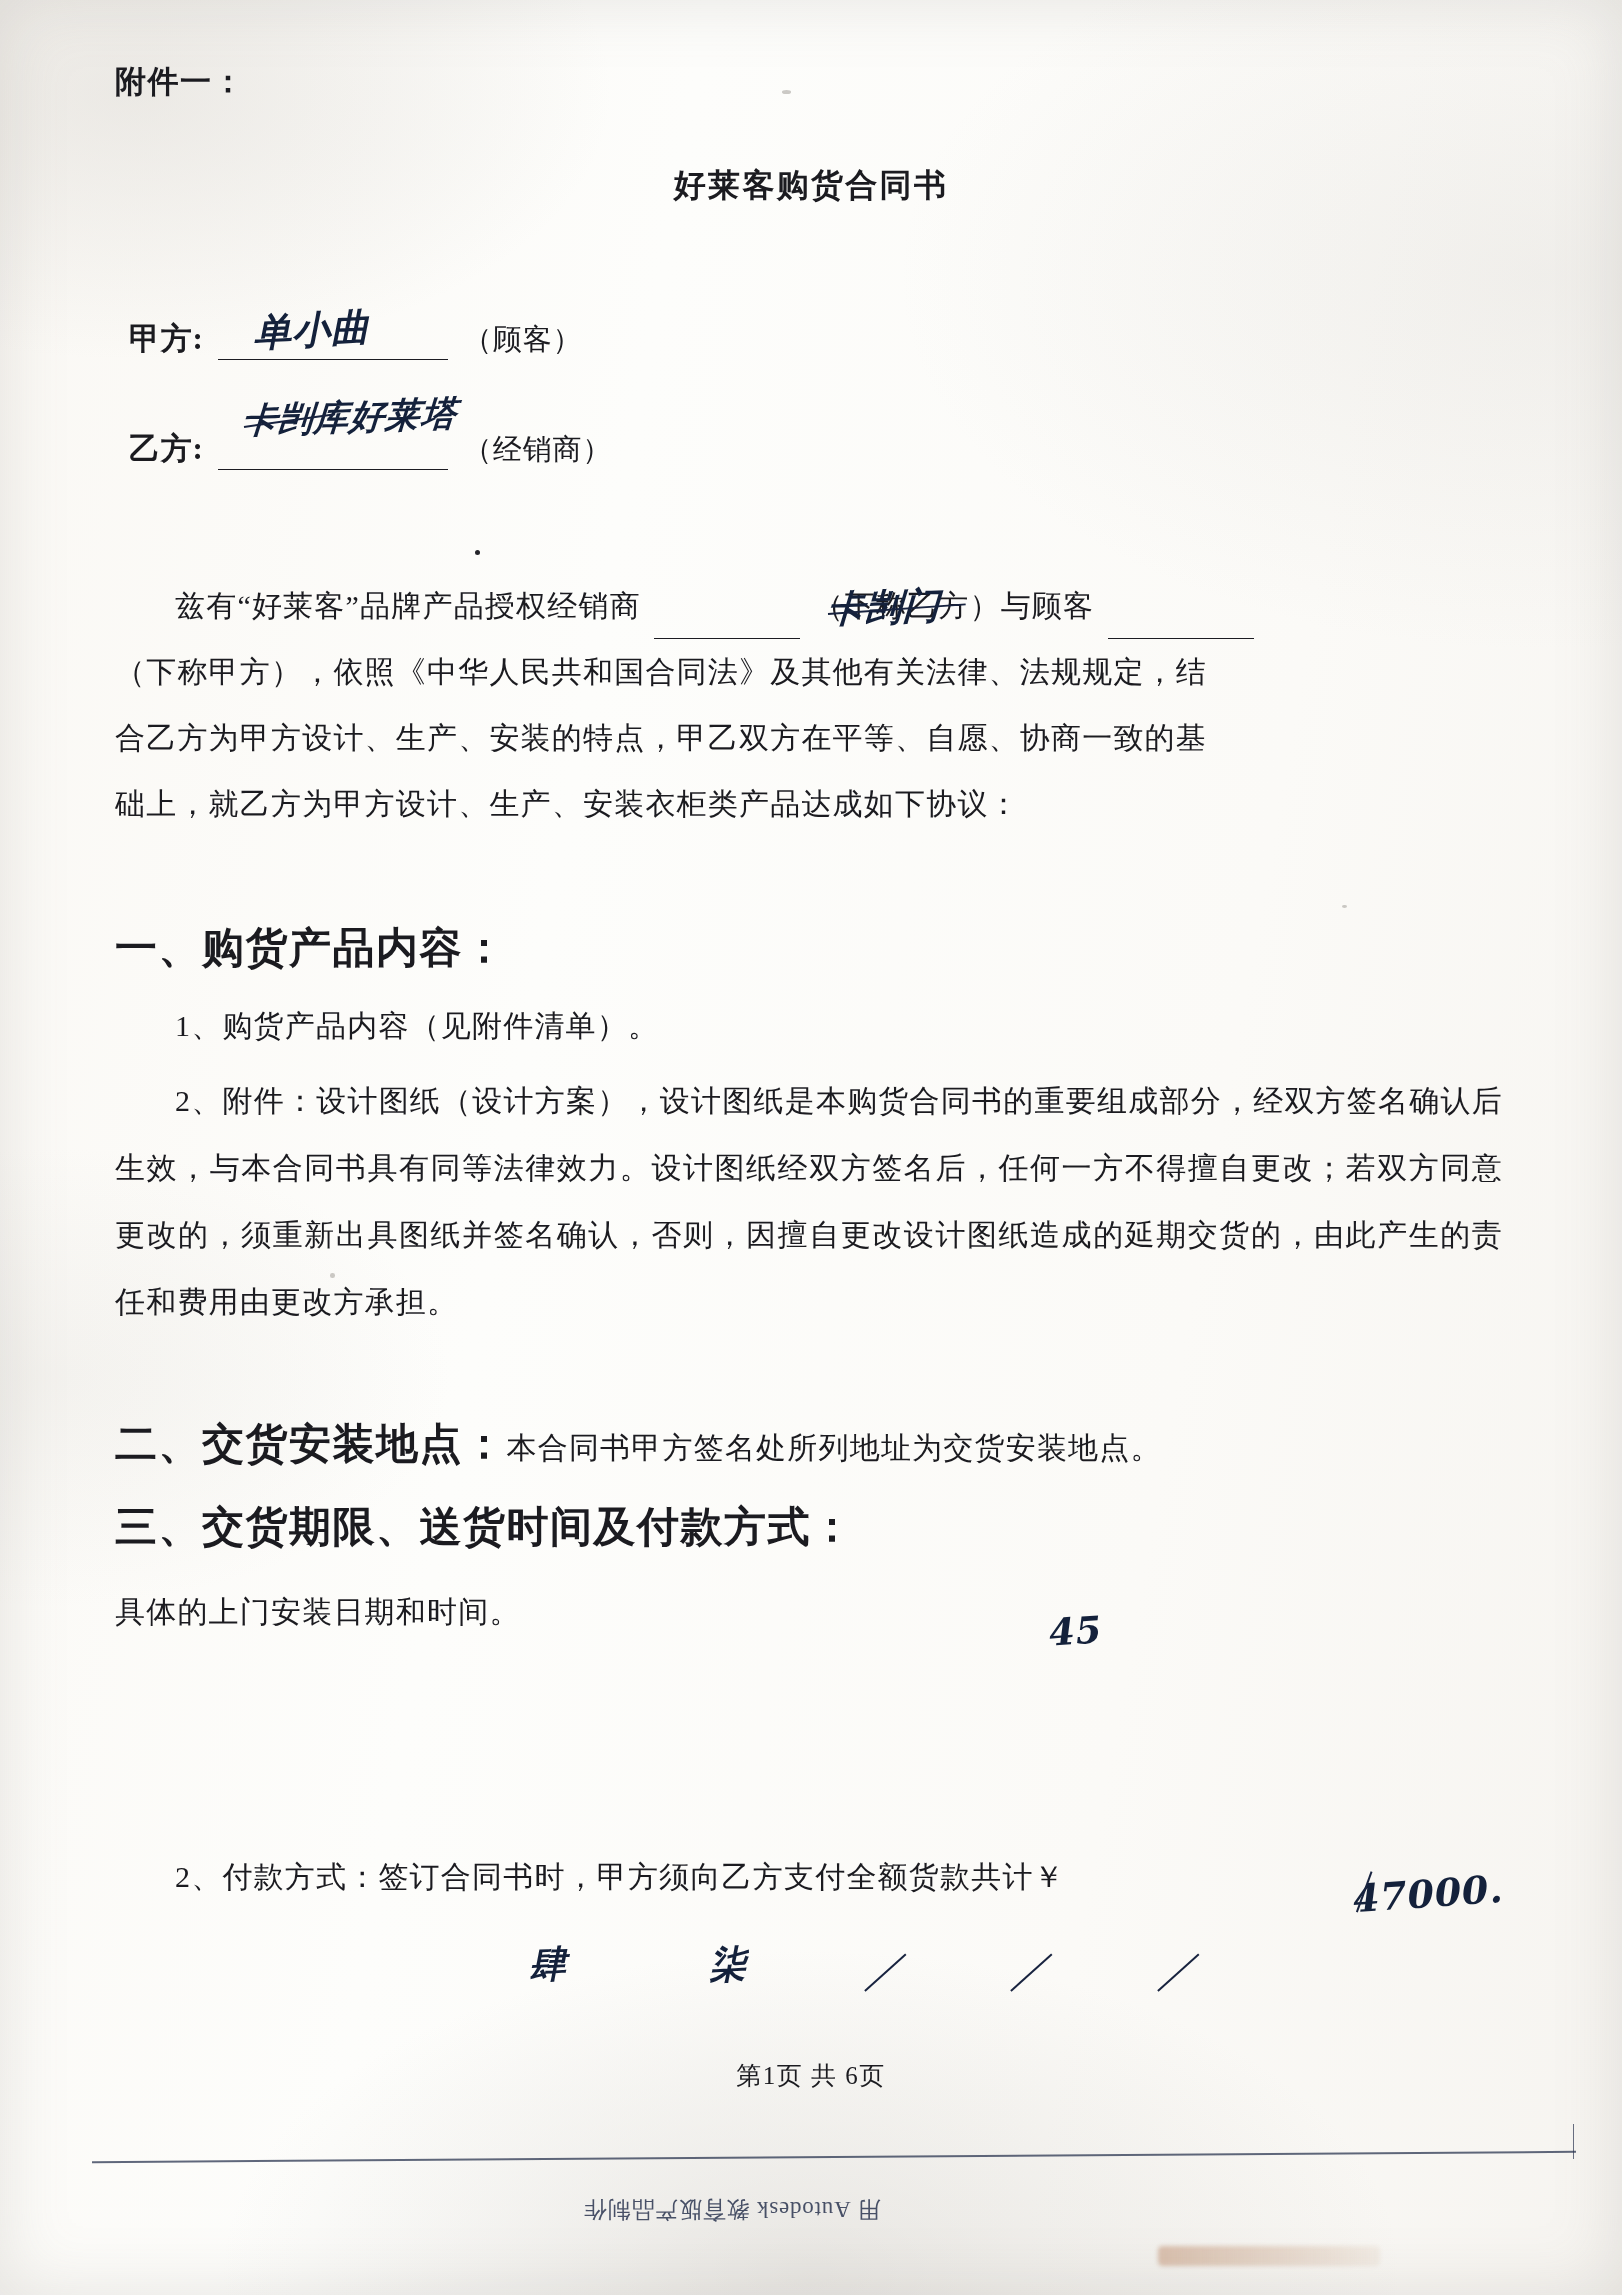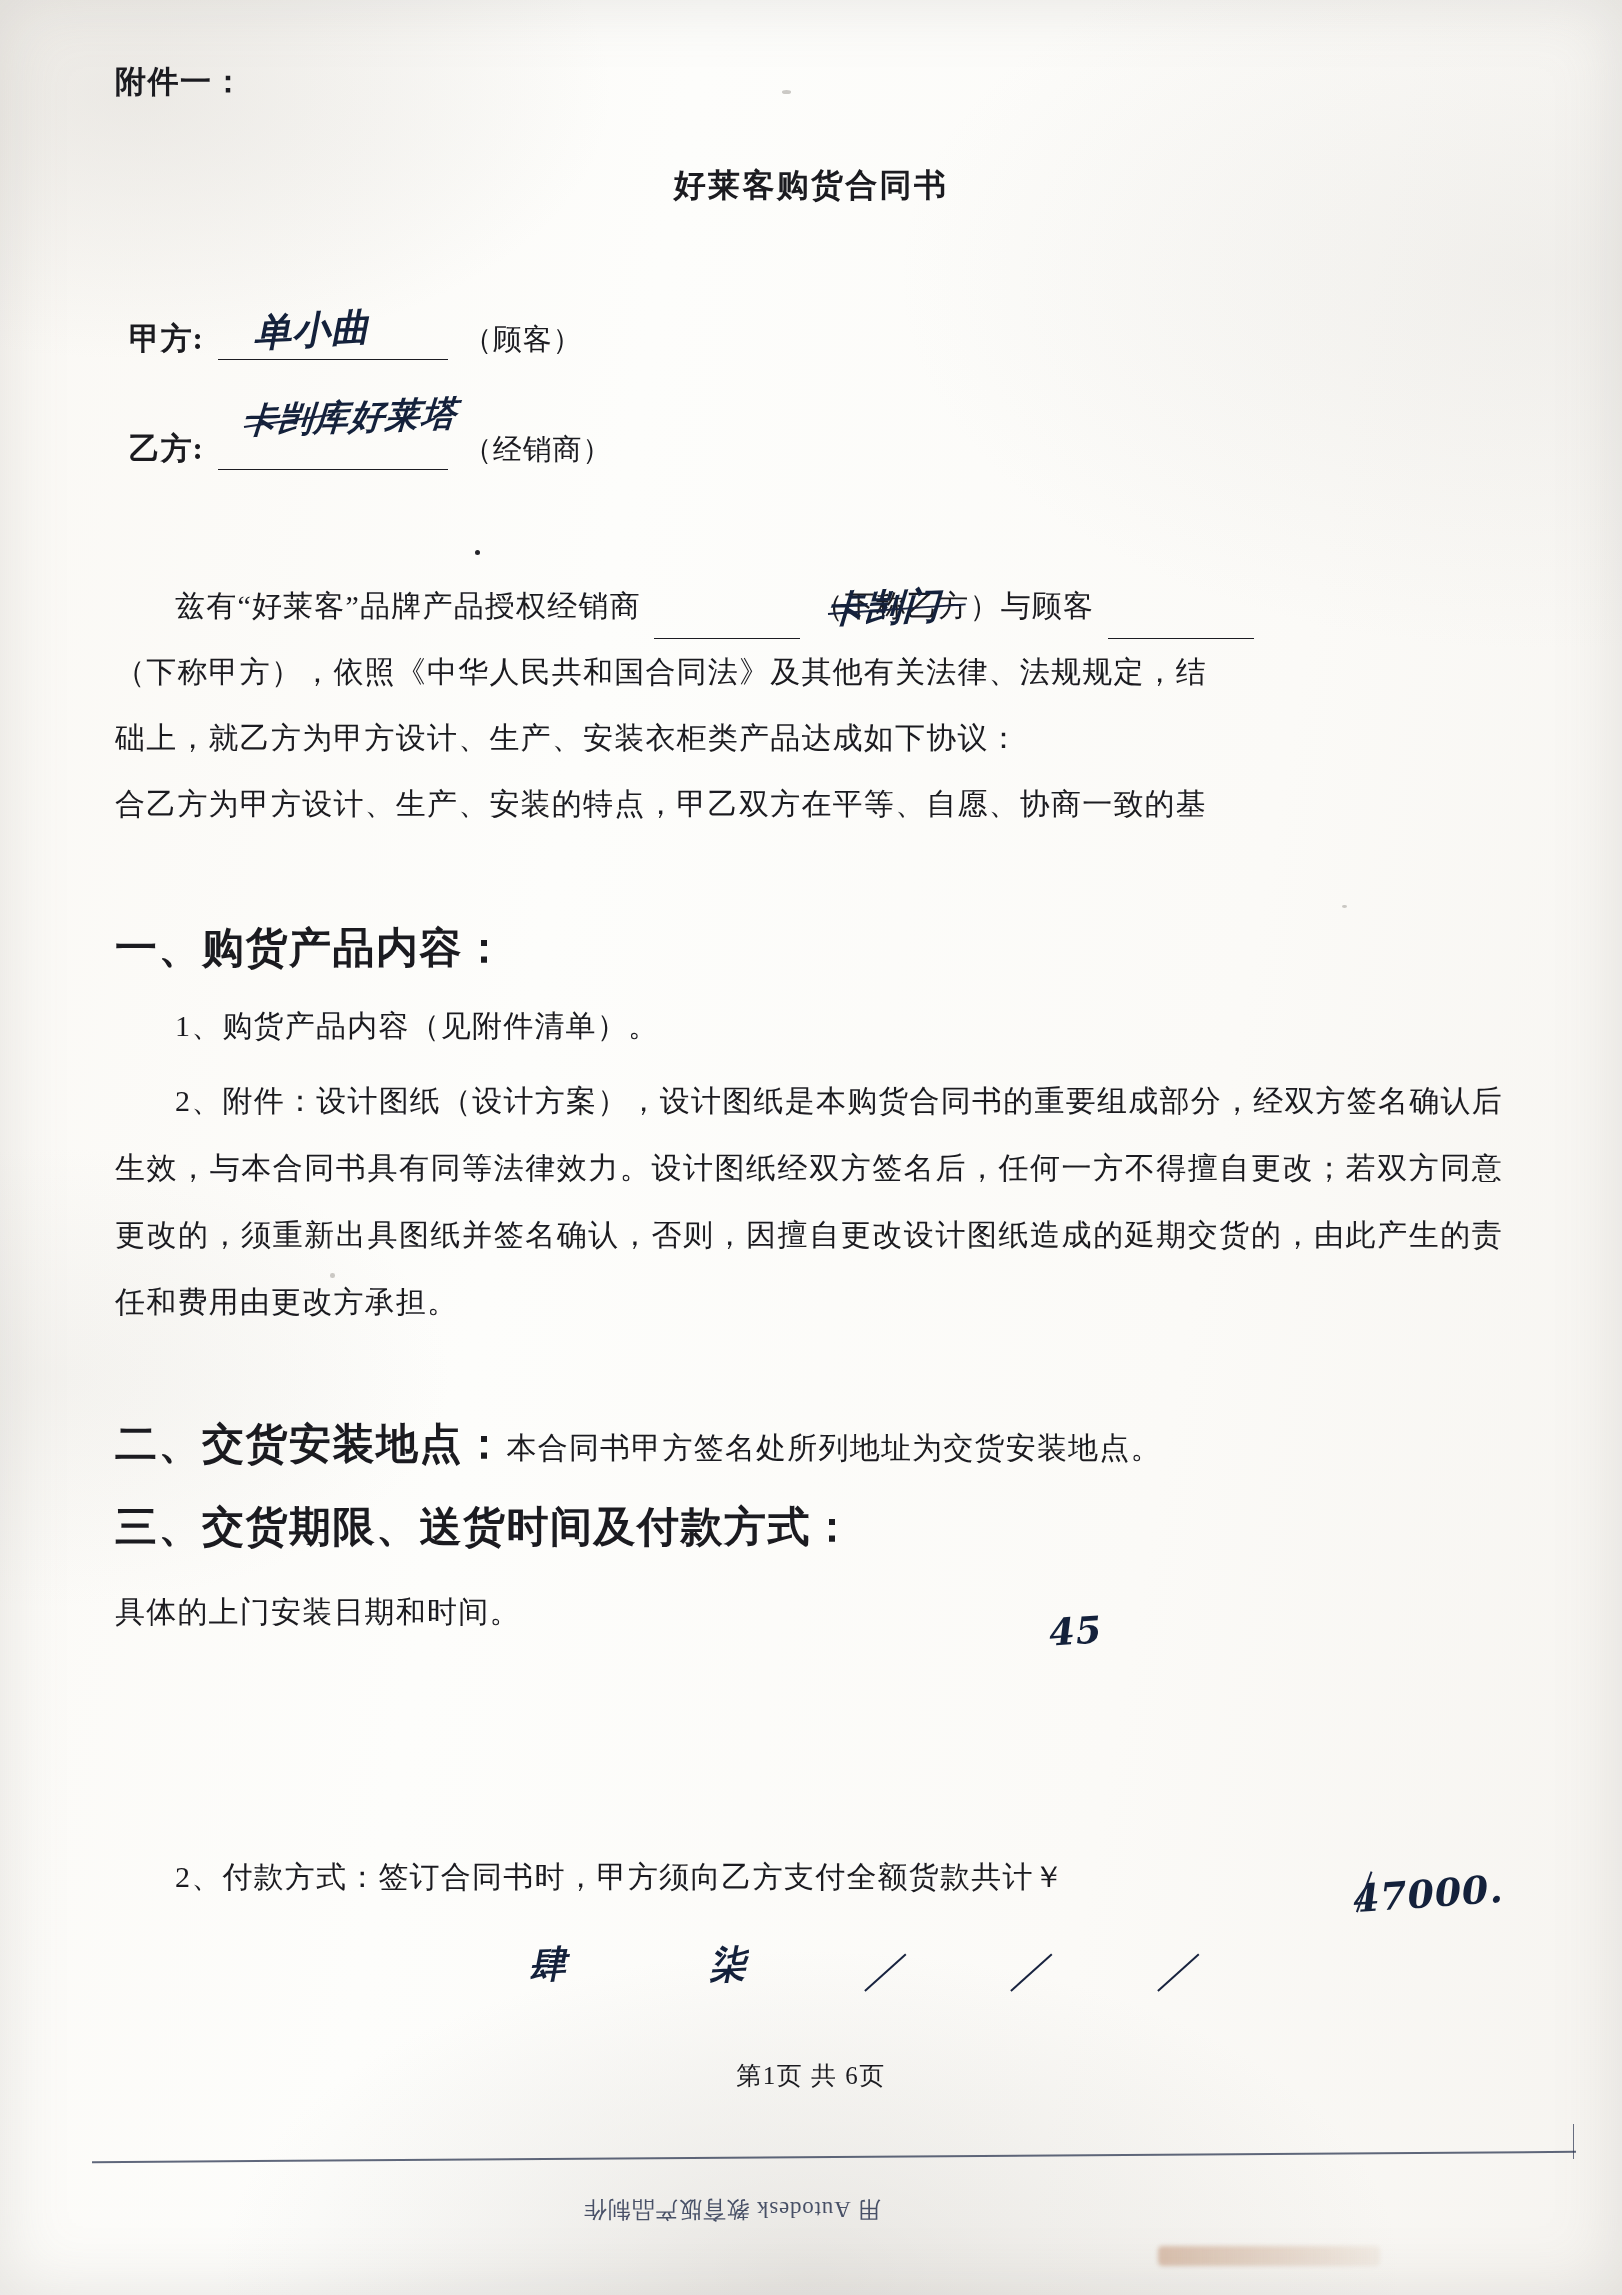--- a/index.html
+++ b/index.html
@@ -244,22 +244,22 @@
     <div class="dot-mark"></div>
 
     <div class="abs body-block para" style="top:573px;">
       <div class="indent">
         <span>兹有“好莱客”品牌产品授权经销商</span>
         <span class="inline-blank"></span>
         <span>（下称乙方）与顾客</span>
         <span class="inline-blank"></span>
       </div>
       <div>（下称甲方），依照《中华人民共和国合同法》及其他有关法律、法规规定，结</div>
+      <div>合乙方为甲方设计、生产、安装的特点，甲乙双方在平等、自愿、协商一致的基</div>
       <div>础上，就乙方为甲方设计、生产、安装衣柜类产品达成如下协议：</div>
-      <div>合乙方为甲方设计、生产、安装的特点，甲乙双方在平等、自愿、协商一致的基</div>
     </div>
     <div class="abs hand hand-dealer">卡剀门</div>
     <div class="strike" style="left:828px; top:613px; width:138px; transform:rotate(-4deg);"></div>
 
     <div class="abs body-block section-head" style="top:920px;">一、购货产品内容：</div>
 
     <div class="abs body-block para indent" style="top:993px;">1、购货产品内容（见附件清单）。</div>
 
     <div class="abs body-block para indent" style="top:1067px; line-height:67px;">2、附件：设计图纸（设计方案），设计图纸是本购货合同书的重要组成部分，经双方签名确认后生效，与本合同书具有同等法律效力。设计图纸经双方签名后，任何一方不得擅自更改；若双方同意更改的，须重新出具图纸并签名确认，否则，因擅自更改设计图纸造成的延期交货的，由此产生的责任和费用由更改方承担。</div>
 

